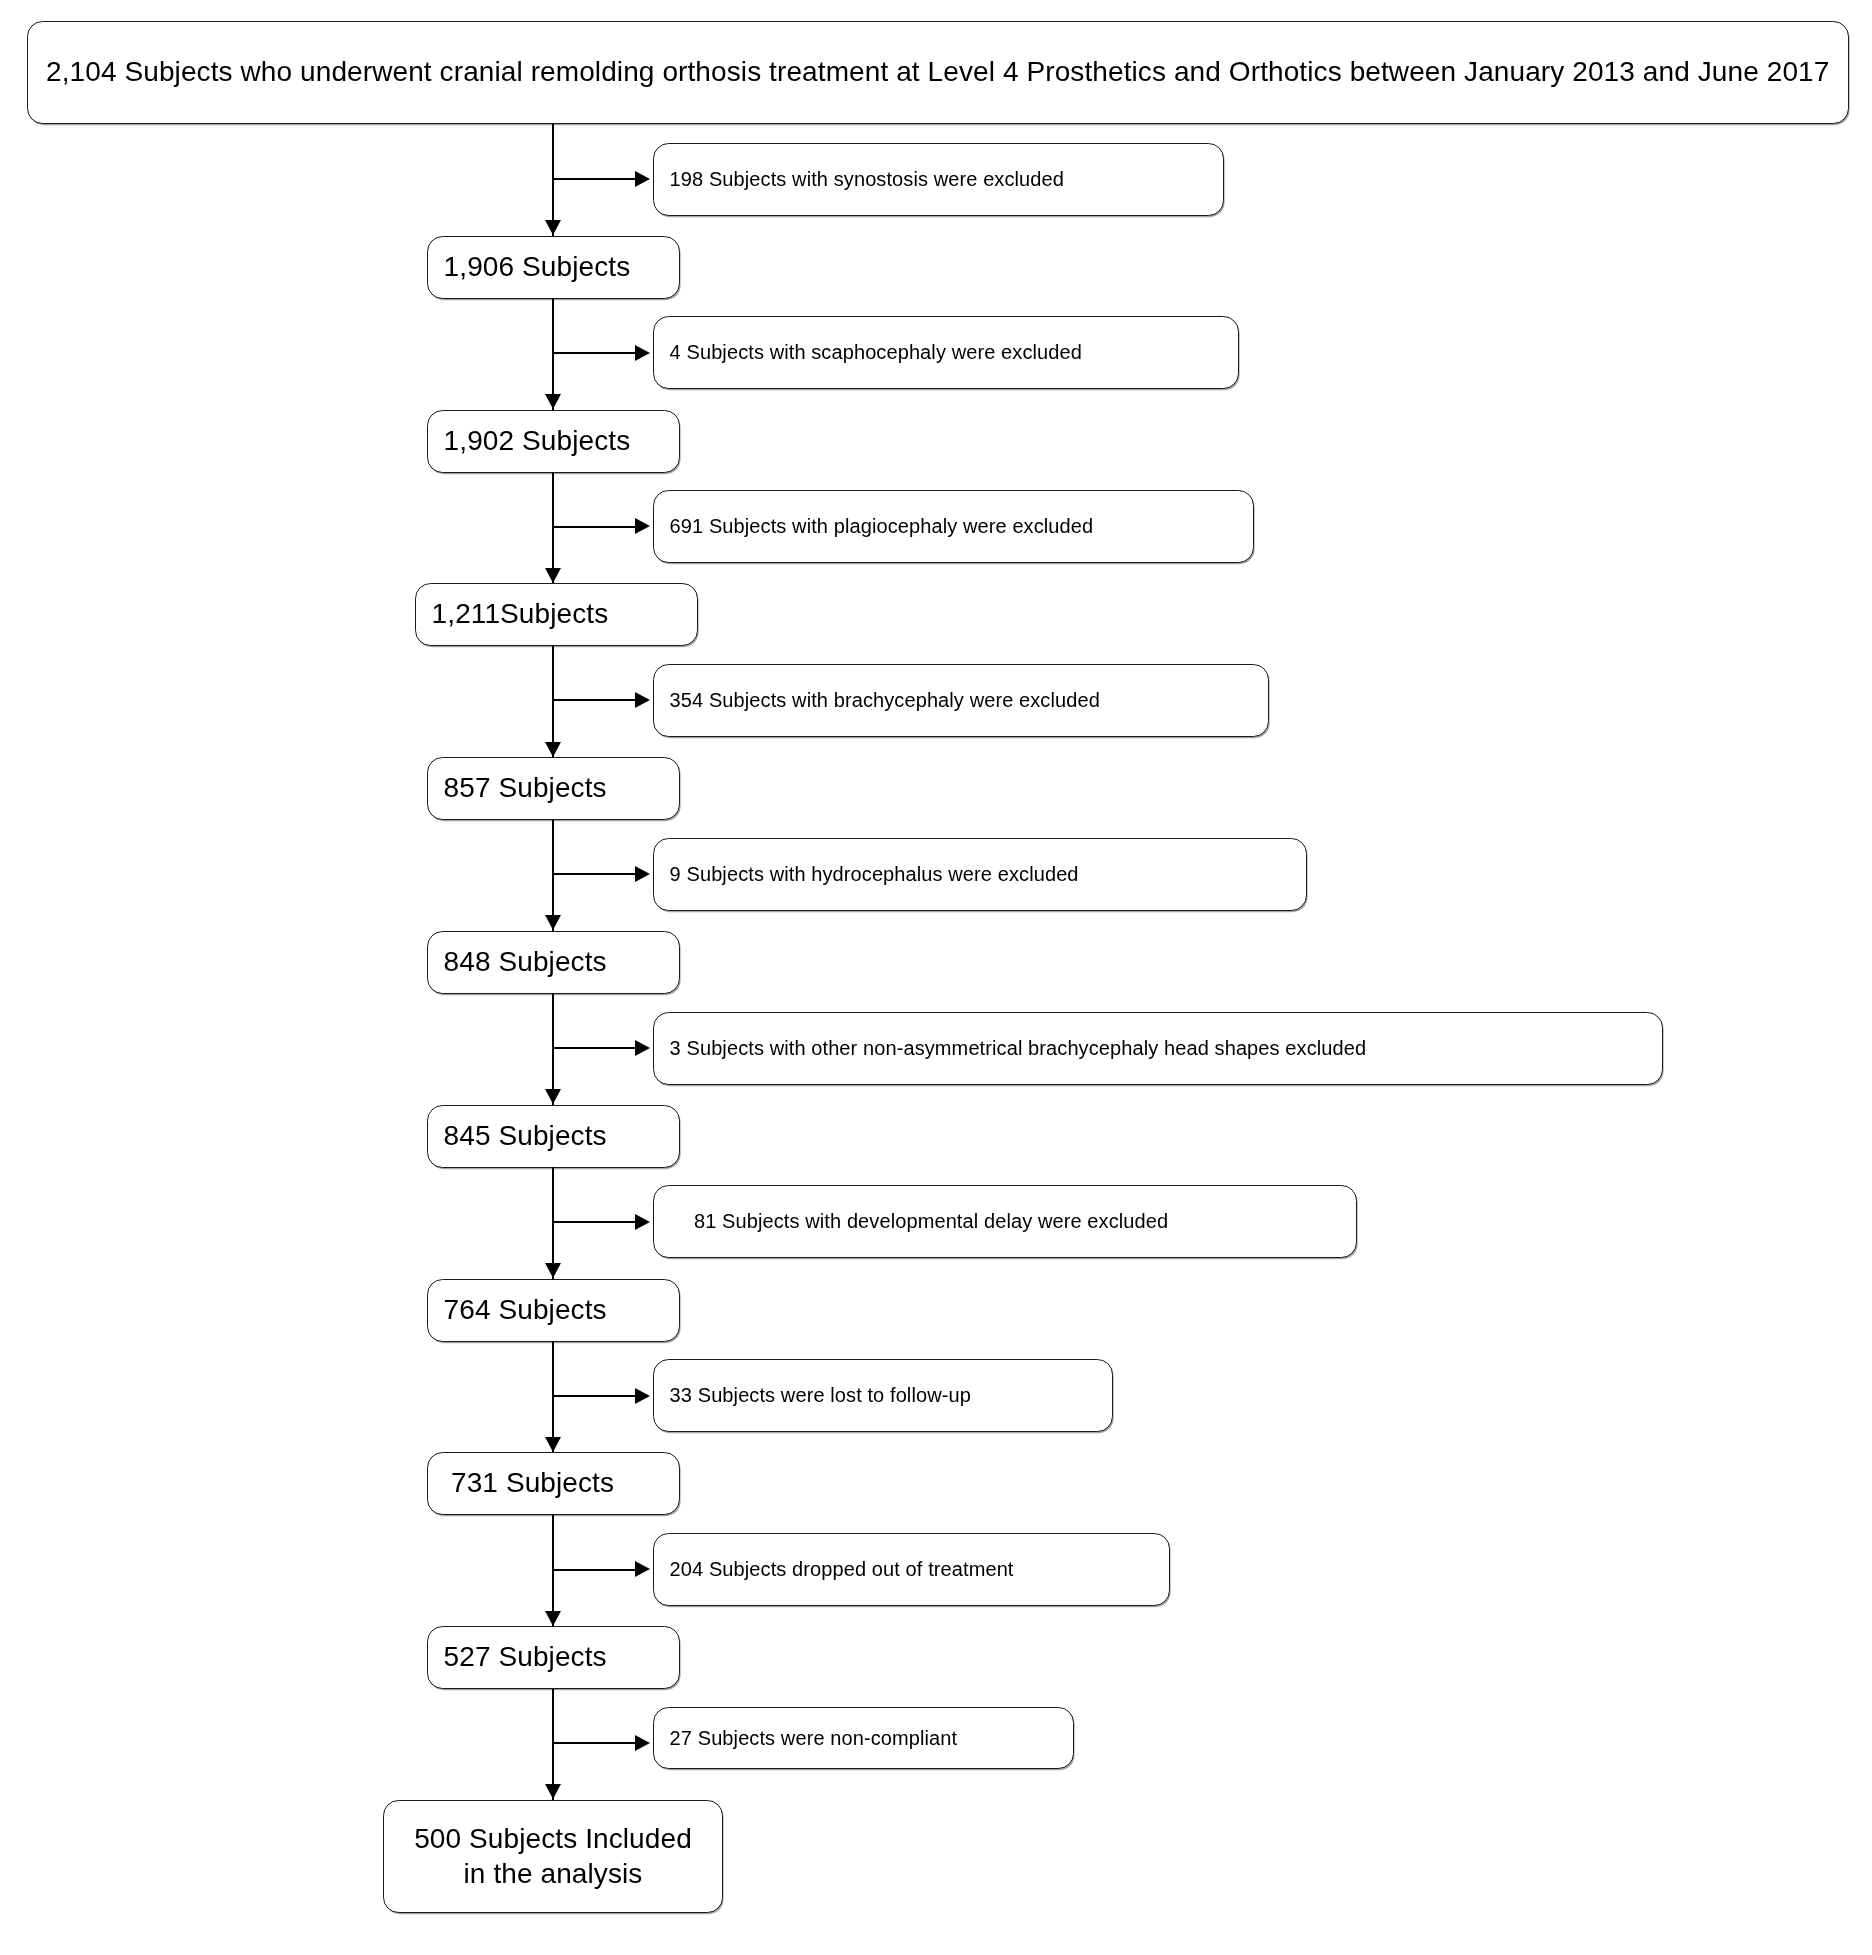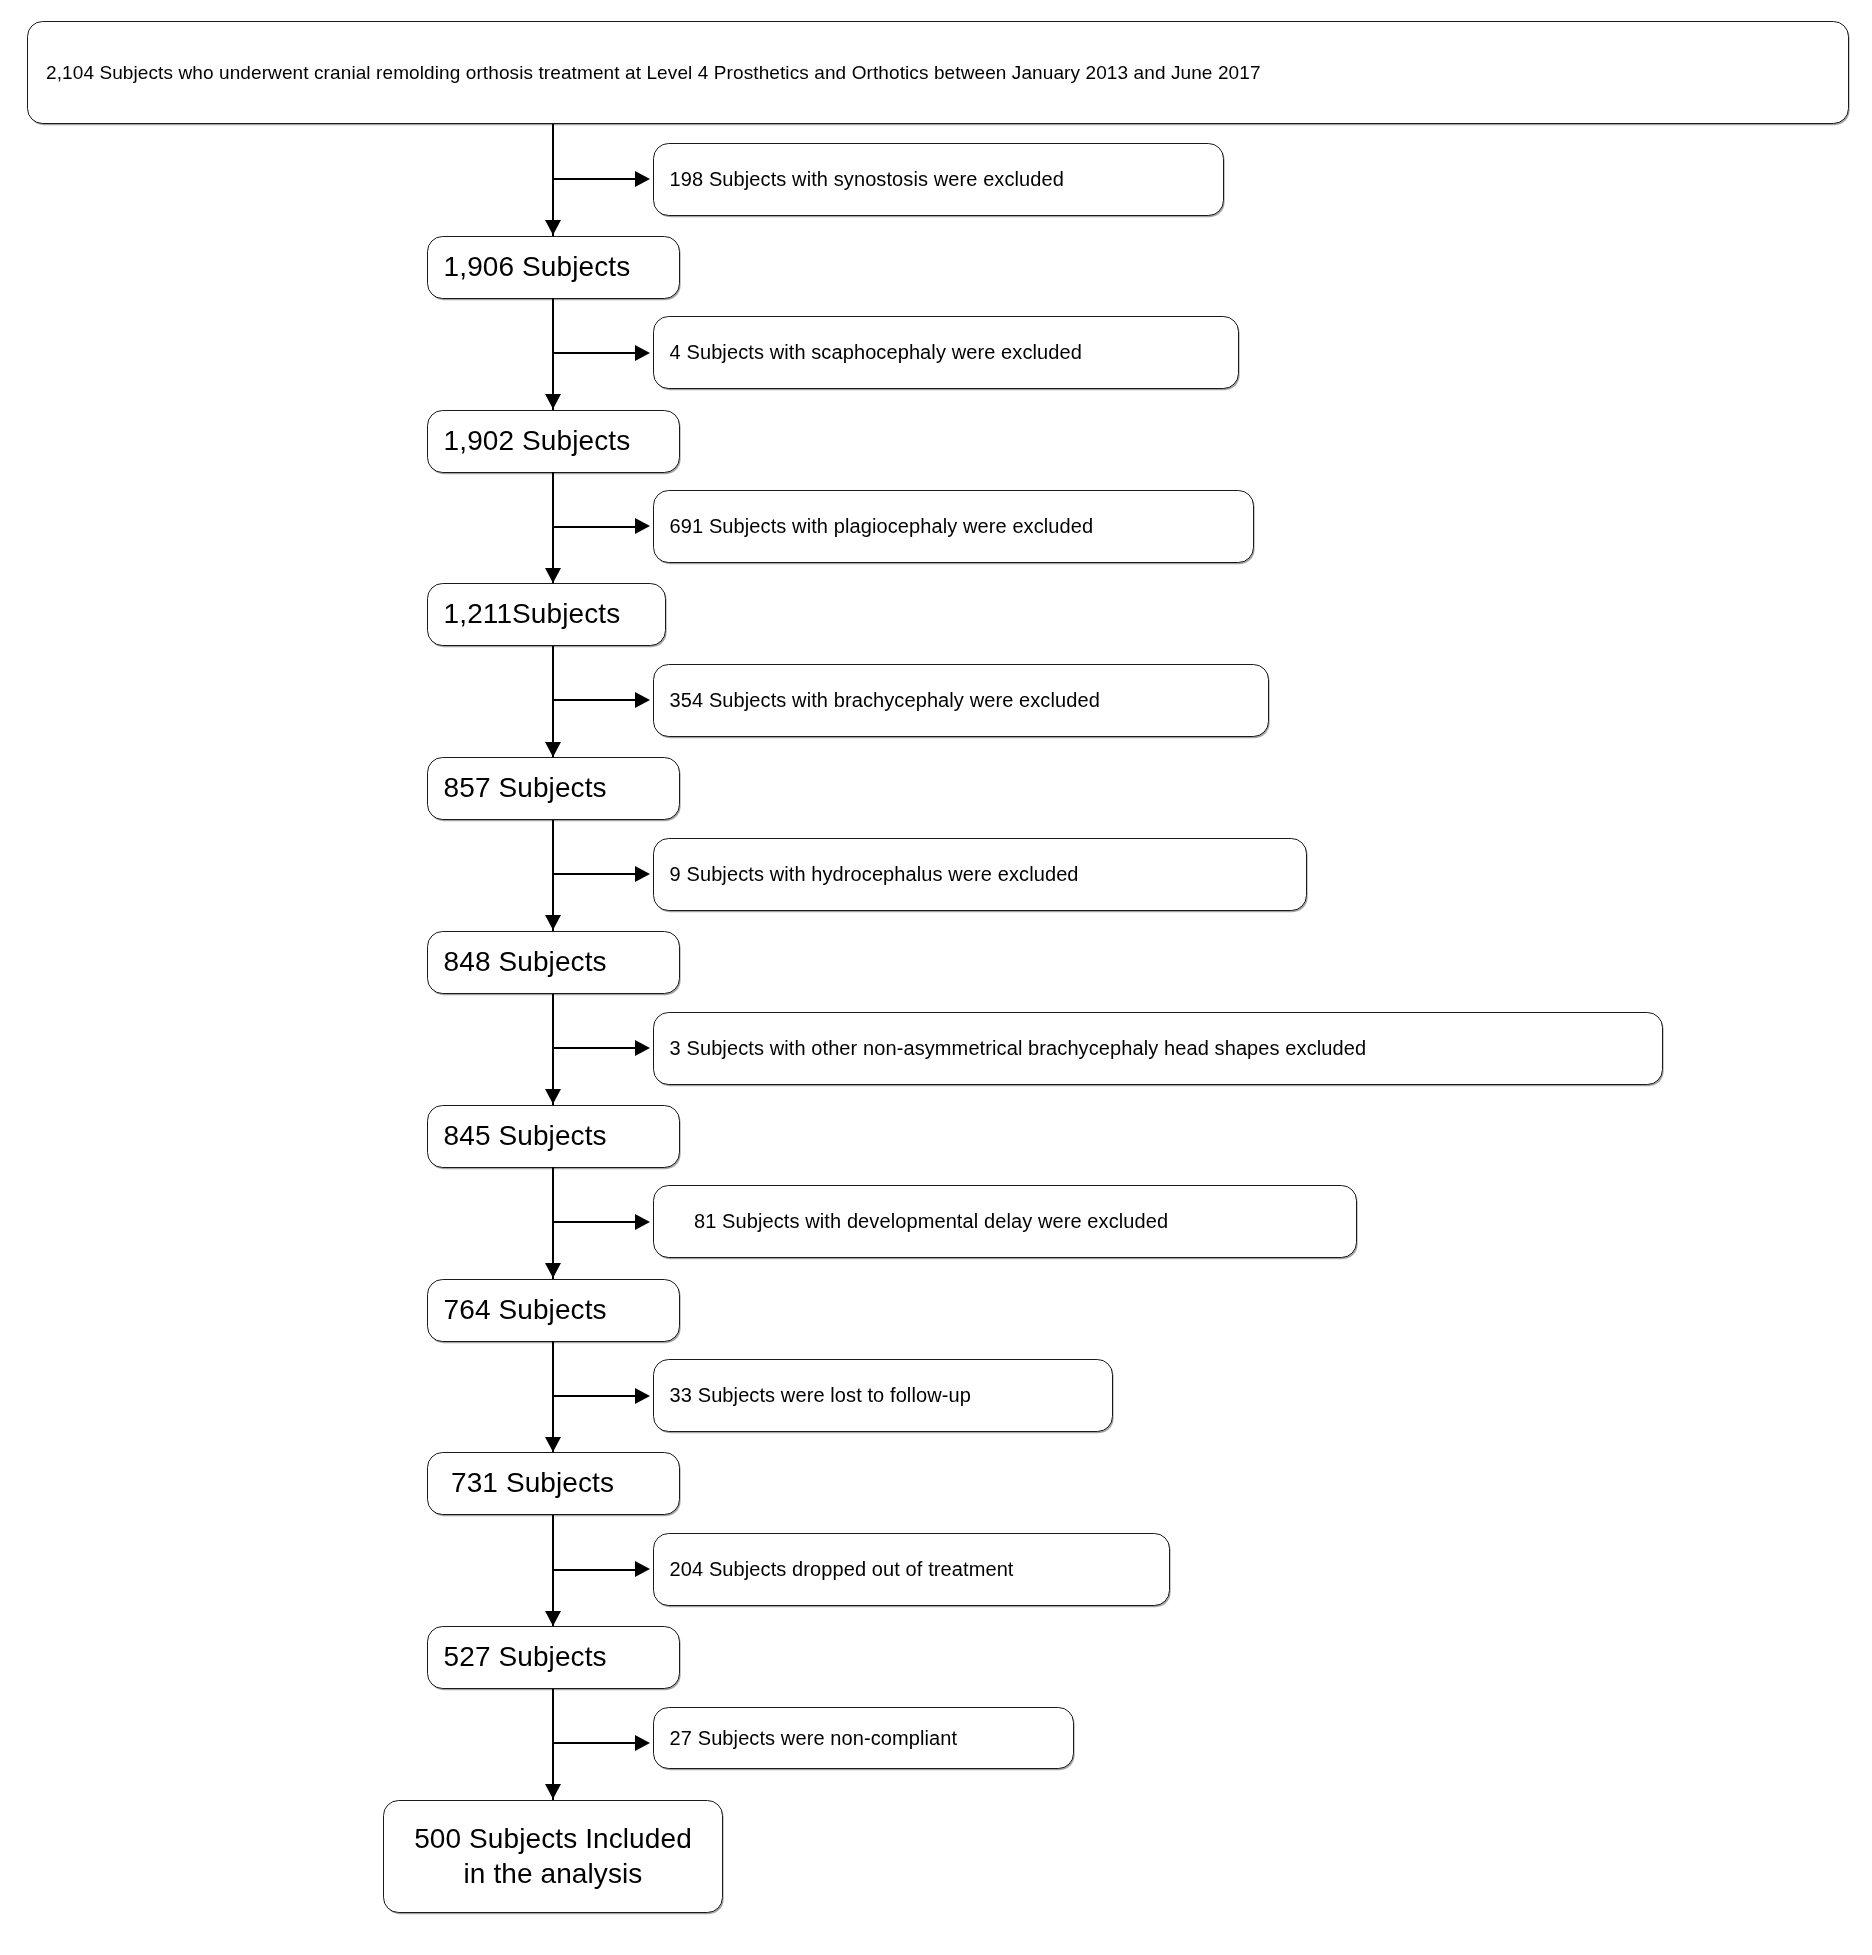--- a/index.html
+++ b/index.html
@@ -30,21 +30,21 @@
     letter-spacing: 0.1px;
     box-shadow: 1.2px 1.8px 0 -0.6px rgba(90,90,90,0.55);
   }
   .node .txt {
     display: block;
     width: 100%;
   }
   
   .node.top {
     padding: 0 18px;
-    font-size: 19px;
+    font-size: 28px;
     justify-content: flex-start;
   }
   
   .node.count {
     padding: 0 15.6px;
     font-size: 28px;
     justify-content: flex-start;
   }
   
   .node.excl {
@@ -118,21 +118,21 @@
     <span class="txt">1,902 Subjects</span>
   </div>
 
   <div class="vline" style="left:552px; top:472px; height:112px;"></div>
   <div class="arrow-down" style="left:545px; top:568px;"></div>
   <div class="hline" style="left:552px; top:526px; width:84px;"></div>
   <div class="arrow-right" style="left:635px; top:518px;"></div>
   <div class="node excl" style="left:653px; top:490px; width:601px; height:73px;">
     <span class="txt">691 Subjects with plagiocephaly were excluded</span>
   </div>
-  <div class="node count" style="left:427px; top:583px; width:239px; height:63px;">
+  <div class="node count" style="left:415px; top:583px; width:283px; height:63px;">
     <span class="txt">1,211Subjects</span>
   </div>
 
   <div class="vline" style="left:552px; top:646px; height:112px;"></div>
   <div class="arrow-down" style="left:545px; top:742px;"></div>
   <div class="hline" style="left:552px; top:699px; width:84px;"></div>
   <div class="arrow-right" style="left:635px; top:692px;"></div>
   <div class="node excl" style="left:653px; top:664px; width:616px; height:73px;">
     <span class="txt">354 Subjects with brachycephaly were excluded</span>
   </div>

